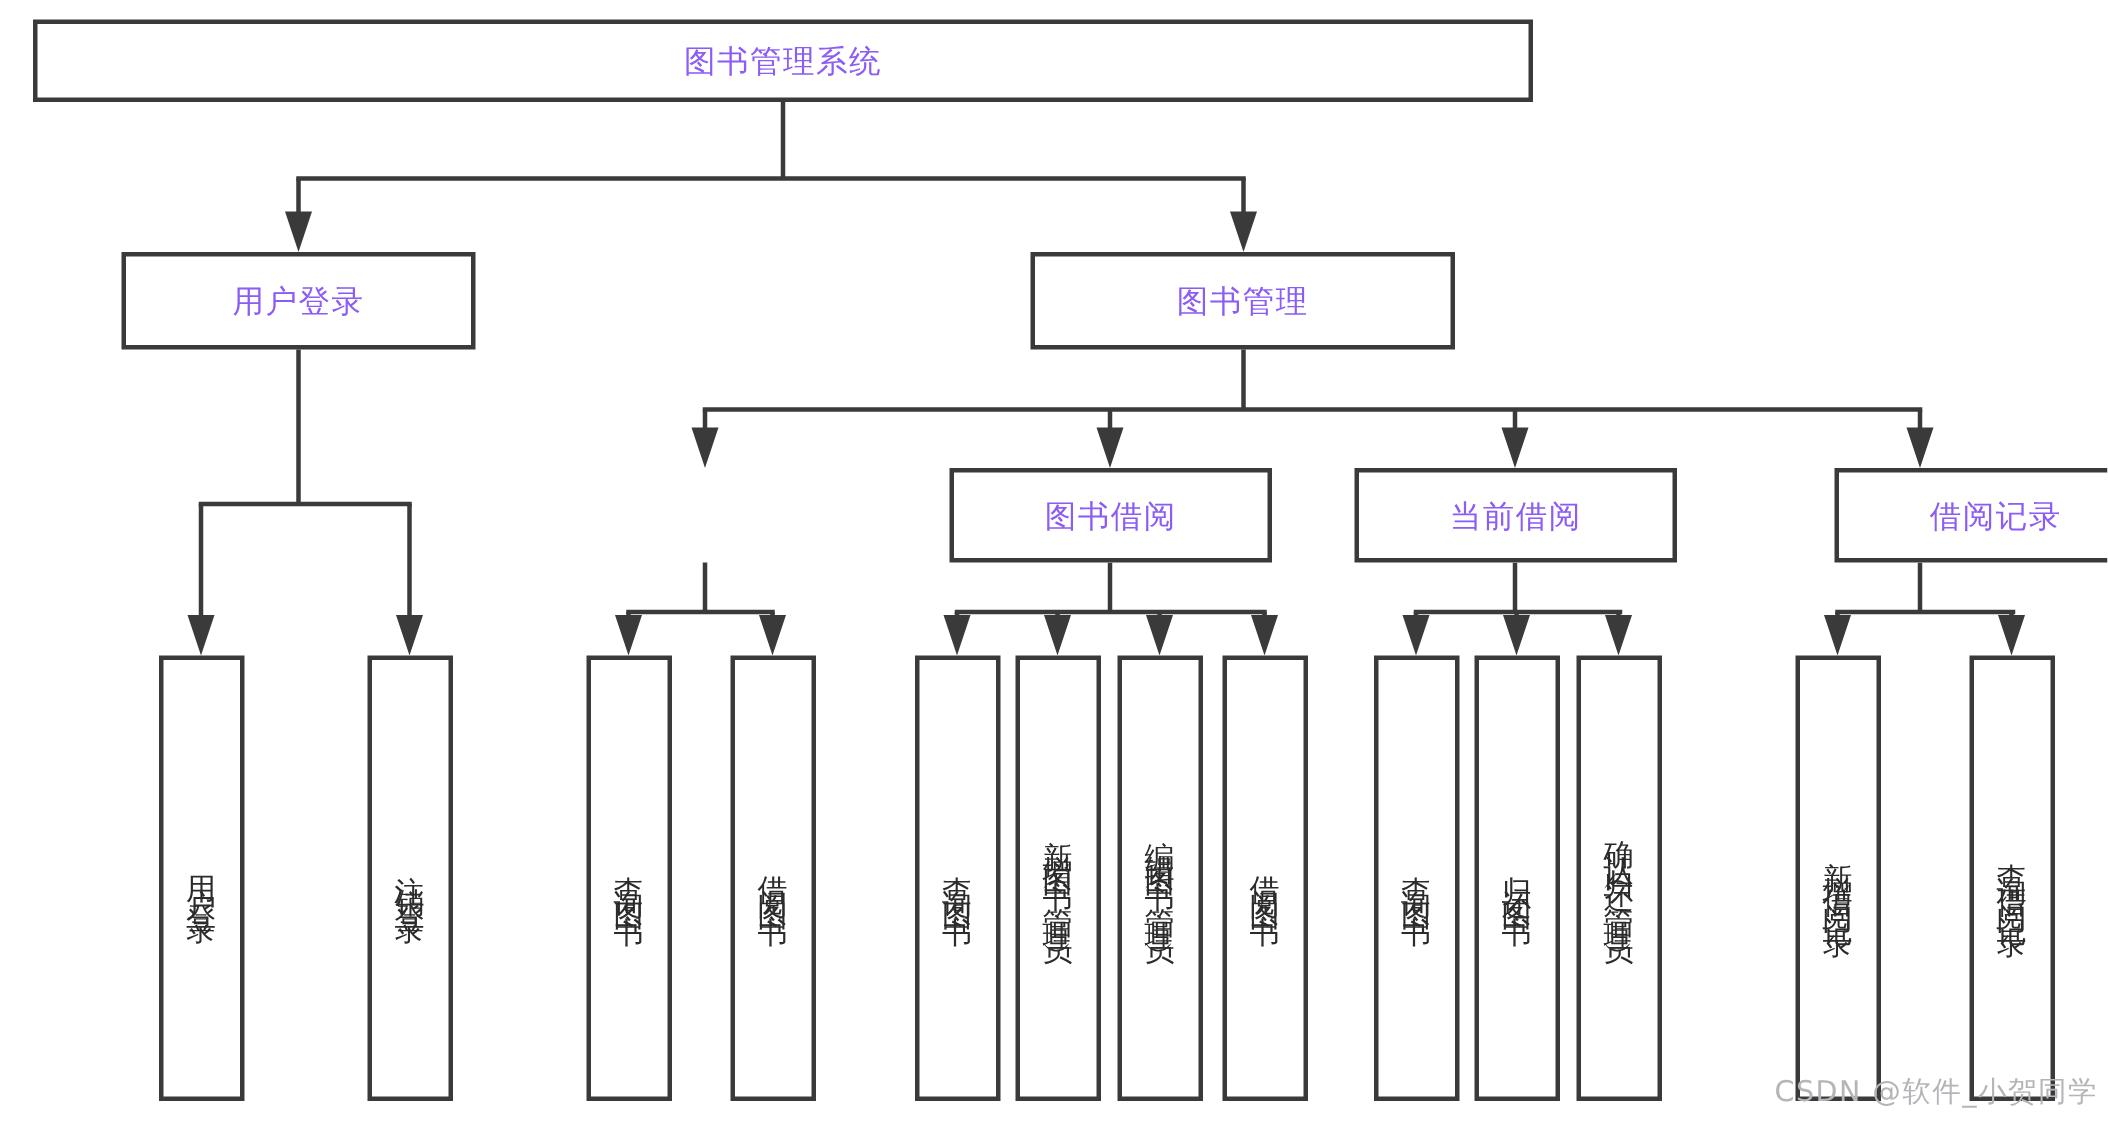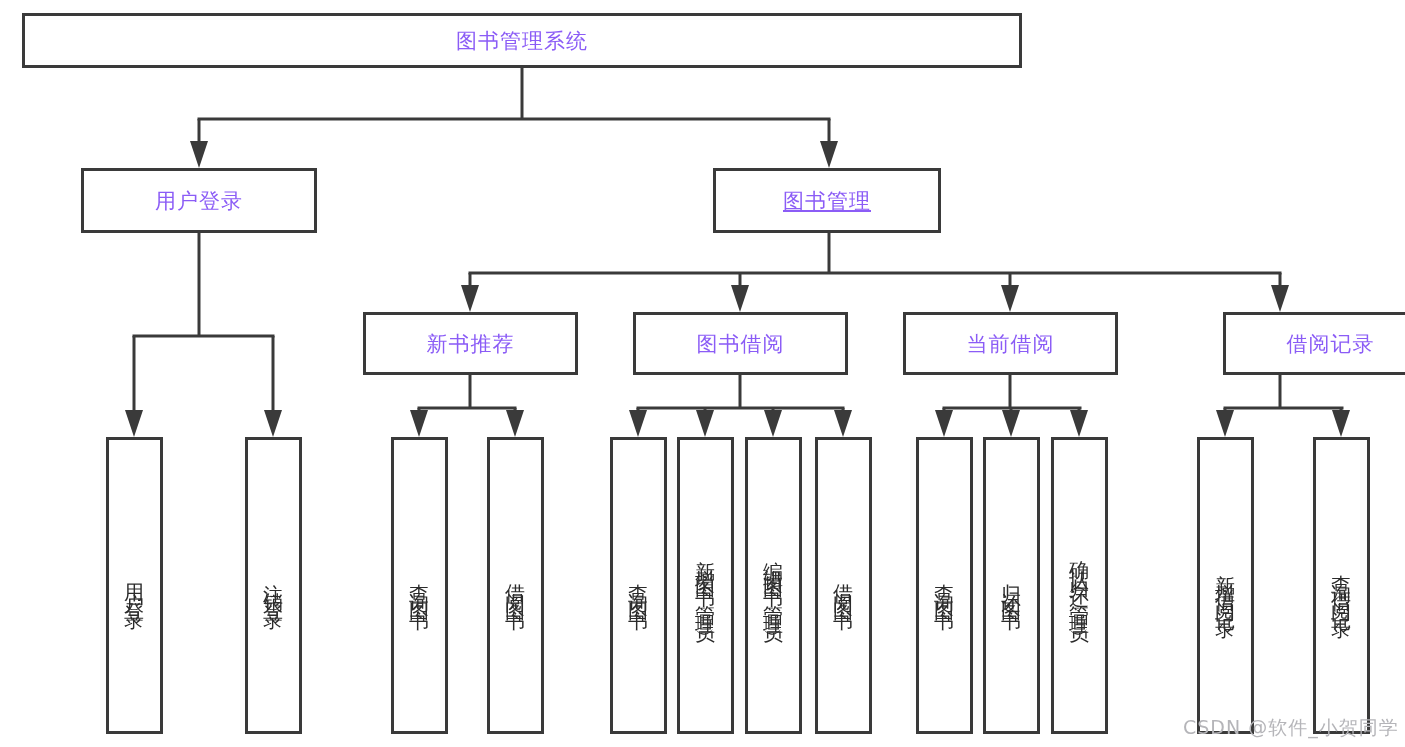--- a/index.html
+++ b/index.html
@@ -108,27 +108,24 @@
     </g>
   </svg>
 
   <div class="hbox" style="left:22px; top:13px; width:1000px; height:55px;">
     <span>图书管理系统</span>
   </div>
 
   <div class="hbox" style="left:81px; top:168px; width:236px; height:65px;">
     <span>用户登录</span>
   </div>
-  <div class="hbox" style="left:713px; top:168px; width:228px; height:65px;text-decoration:underline;">
+  <div class="hbox" style="left:687px; top:168px; width:283px; height:65px;">
     <span>图书管理</span>
   </div>
 
-  <div class="hbox" style="left:363px; top:312px; width:215px; height:63px;">
-    <span>新书推荐</span>
-  </div>
   <div class="hbox" style="left:903px; top:312px; width:215px; height:63px;">
     <span>当前借阅</span>
   </div>
   <div class="hbox" style="left:633px; top:312px; width:215px; height:63px;">
     <span>图书借阅</span>
   </div>
   <div class="hbox" style="left:1223px; top:312px; width:215px; height:63px;">
     <span>借阅记录</span>
   </div>
 

